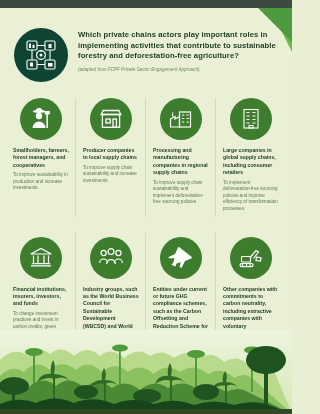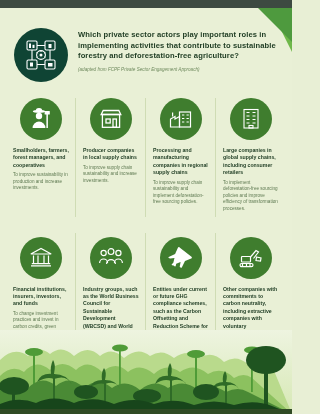--- a/index.html
+++ b/index.html
@@ -118,21 +118,21 @@
           <rect x="27.5" y="9" width="3" height="4"></rect>
           <rect x="9" y="27.5" width="3" height="4"></rect>
           <rect x="27" y="28" width="4.5" height="3.5"></rect>
         </g>
         <g fill="none" stroke="#ffffff" stroke-width="0.9">
           <path d="M19.2 16.2 l1.6 0 M16.6 18.4 l-1.1 -1.1 M23.4 18.4 l1.1 -1.1 M16.6 21.6 l-1.1 1.1 M23.4 21.6 l1.1 1.1"></path>
         </g>
       </svg>
     </div>
     <div class="header-text">
-      <p class="headline">Which private sector actors play important roles in implementing activities that contribute to sustainable forestry and deforestation-free agriculture?</p>
+      <p class="headline">Which private chains actors play important roles in implementing activities that contribute to sustainable forestry and deforestation-free agriculture?</p>
       <p class="subline">(adapted from FCPF Private Sector Engagement Approach)</p>
     </div>
   </div>
 
   <div class="grid row1">
 
     <div class="card">
       <div class="icon-circle">
         <svg width="26" height="26" viewBox="0 0 26 26">
           <g fill="#ffffff">

